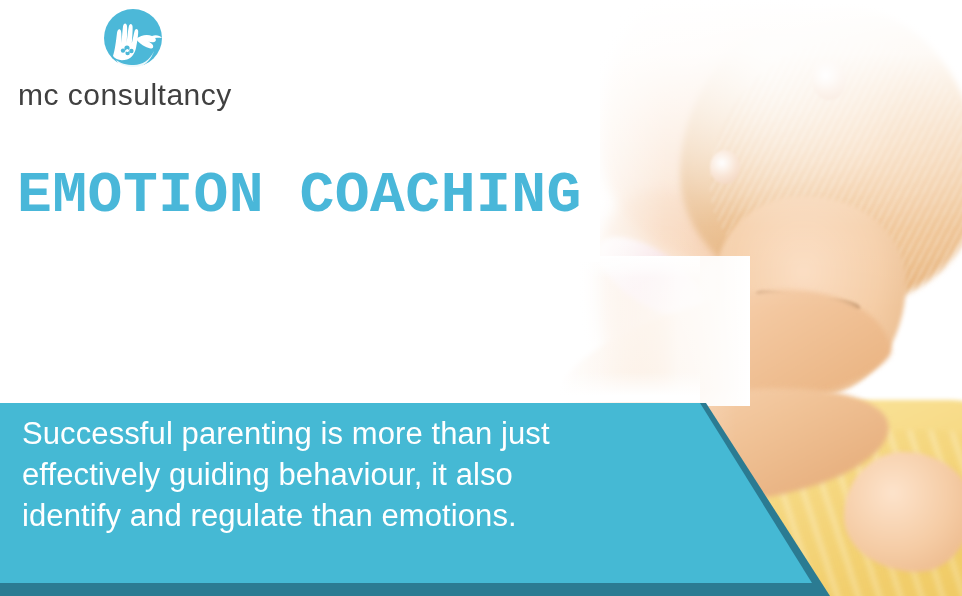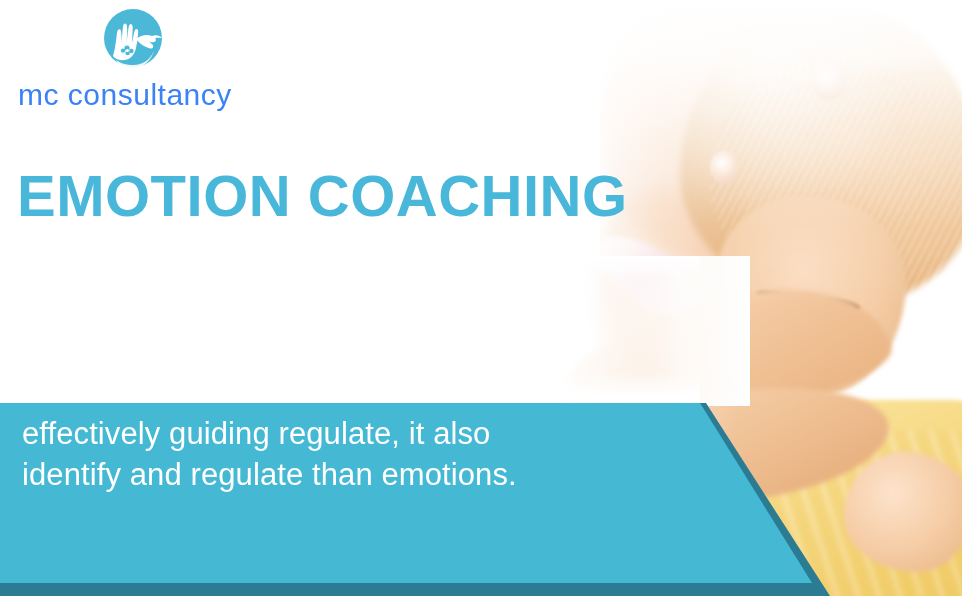--- a/index.html
+++ b/index.html
@@ -280,34 +280,34 @@
   .logo-mark {
     width: 74px;
     height: 68px;
     margin-left: 78px;
     display: block;
   }
   .logo-word {
     font-family: "Liberation Sans", sans-serif;
     font-size: 30px;
     letter-spacing: .5px;
-    color: #3b82f6;
+    color: #404040;
     font-weight: 400;
     margin-top: 2px;
     white-space: nowrap;
   }
 
   
   .title {
     position: absolute;
     left: 17px;
     top: 122px;
     width: 680px;
     color: #49b7d9;
-    font-family: Liberation Sans, sans-serif;
+    font-family: Liberation Mono, monospace;
     font-weight: bold;
     font-size: 58px;
     line-height: 70px;
     letter-spacing: .5px;
     text-transform: uppercase;
   }
   .title-line { display: block; white-space: nowrap; }
 
   
   .banner-accent {
@@ -398,17 +398,18 @@
     <div class="logo-word">mc consultancy</div>
   </div>
 
   <h1 class="title">
     <span class="title-line">EMOTION COACHING</span>
   </h1>
 
   <div class="banner-accent"></div>
   <div class="banner"></div>
   <div class="banner-text">
-    <span class="banner-line">effectively guiding regulate, it also</span>
+    <span class="banner-line">Successful parenting is more than just</span>
+    <span class="banner-line">effectively guiding behaviour, it also</span>
     <span class="banner-line">identify and regulate than emotions.</span>
   </div>
 
 </div>
 
 </body></html>

